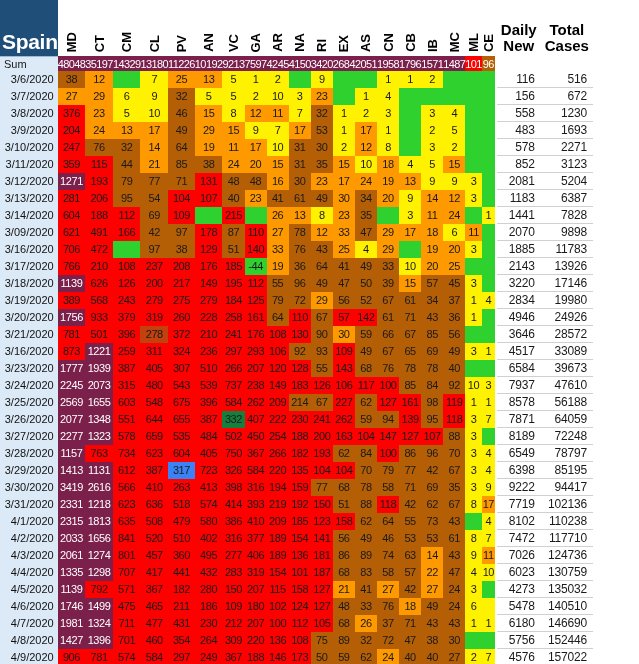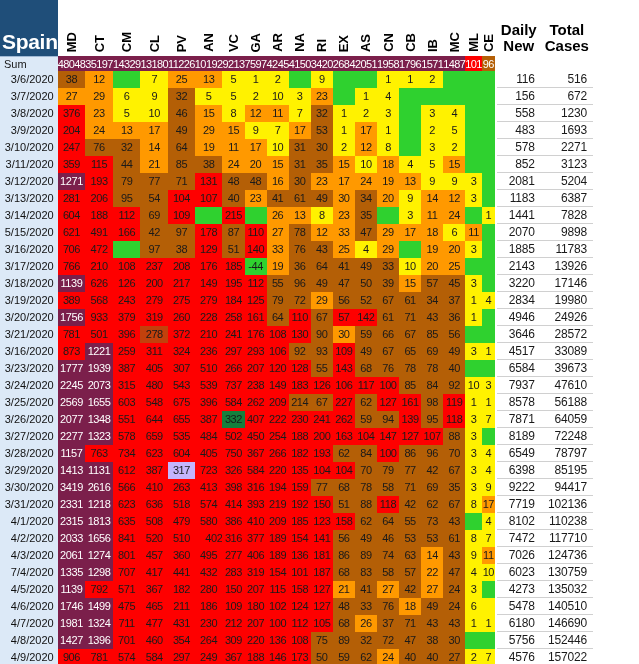--- a/index.html
+++ b/index.html
@@ -406,21 +406,21 @@
           <td class="cell" style="background: rgb(255, 242, 0);">3</td>
           <td class="cell" style="background: rgb(255, 153, 0);">11</td>
           <td class="cell" style="background: rgb(255, 153, 0);">24</td>
           <td class="cell" style="background: rgb(47, 209, 47);"></td>
           <td class="cell" style="background: rgb(255, 242, 0);">1</td>
           <td class="spacer"></td>
           <td class="rcell">1441</td>
           <td class="rcell">7828</td>
         </tr>
         <tr class="drow">
-          <td class="dlabel">5/15/2020</td>
+          <td class="dlabel">3/09/2020</td>
           <td class="cell" style="background: rgb(254, 0, 0);">621</td>
           <td class="cell" style="background: rgb(254, 0, 0);">491</td>
           <td class="cell" style="background: rgb(254, 0, 0);">166</td>
           <td class="cell" style="background: rgb(180, 95, 6);">42</td>
           <td class="cell" style="background: rgb(180, 95, 6);">97</td>
           <td class="cell" style="background: rgb(254, 0, 0);">178</td>
           <td class="cell" style="background: rgb(180, 95, 6);">87</td>
           <td class="cell" style="background: rgb(254, 0, 0);">110</td>
           <td class="cell" style="background: rgb(255, 153, 0);">27</td>
           <td class="cell" style="background: rgb(180, 95, 6);">78</td>
@@ -761,21 +761,21 @@
           <td class="spacer"></td>
           <td class="rcell">6549</td>
           <td class="rcell">78797</td>
         </tr>
         <tr class="drow">
           <td class="dlabel">3/29/2020</td>
           <td class="cell dark" style="background: rgb(123, 31, 75);">1413</td>
           <td class="cell dark" style="background: rgb(123, 31, 75);">1131</td>
           <td class="cell" style="background: rgb(254, 0, 0);">612</td>
           <td class="cell" style="background: rgb(254, 0, 0);">387</td>
-          <td class="cell" style="background: #c4b5fd;">317</td>
+          <td class="cell" style="background: #3b82f6;">317</td>
           <td class="cell" style="background: rgb(254, 0, 0);">723</td>
           <td class="cell" style="background: rgb(254, 0, 0);">326</td>
           <td class="cell" style="background: rgb(254, 0, 0);">584</td>
           <td class="cell" style="background: rgb(254, 0, 0);">220</td>
           <td class="cell" style="background: rgb(254, 0, 0);">135</td>
           <td class="cell" style="background: rgb(254, 0, 0);">104</td>
           <td class="cell" style="background: rgb(254, 0, 0);">104</td>
           <td class="cell" style="background: rgb(180, 95, 6);">70</td>
           <td class="cell" style="background: rgb(180, 95, 6);">79</td>
           <td class="cell" style="background: rgb(180, 95, 6);">77</td>
@@ -862,21 +862,21 @@
           <td class="rcell">8102</td>
           <td class="rcell">110238</td>
         </tr>
         <tr class="drow">
           <td class="dlabel">4/2/2020</td>
           <td class="cell dark" style="background: rgb(123, 31, 75);">2033</td>
           <td class="cell dark" style="background: rgb(123, 31, 75);">1656</td>
           <td class="cell" style="background: rgb(254, 0, 0);">841</td>
           <td class="cell" style="background: rgb(254, 0, 0);">520</td>
           <td class="cell" style="background: rgb(254, 0, 0);">510</td>
-          <td class="cell" style="background: rgb(254, 0, 0); text-align: right;">402</td>
+          <td class="cell" style="background: rgb(254, 0, 0);">402</td>
           <td class="cell" style="background: rgb(254, 0, 0);">316</td>
           <td class="cell" style="background: rgb(254, 0, 0);">377</td>
           <td class="cell" style="background: rgb(254, 0, 0);">189</td>
           <td class="cell" style="background: rgb(254, 0, 0);">154</td>
           <td class="cell" style="background: rgb(254, 0, 0);">141</td>
           <td class="cell" style="background: rgb(180, 95, 6);">56</td>
           <td class="cell" style="background: rgb(180, 95, 6);">49</td>
           <td class="cell" style="background: rgb(180, 95, 6);">46</td>
           <td class="cell" style="background: rgb(180, 95, 6);">53</td>
           <td class="cell" style="background: rgb(180, 95, 6);">53</td>
@@ -906,21 +906,21 @@
           <td class="cell" style="background: rgb(180, 95, 6);">63</td>
           <td class="cell" style="background: rgb(255, 153, 0);">14</td>
           <td class="cell" style="background: rgb(180, 95, 6);">43</td>
           <td class="cell" style="background: rgb(255, 242, 0);">9</td>
           <td class="cell" style="background: rgb(255, 153, 0);">11</td>
           <td class="spacer"></td>
           <td class="rcell">7026</td>
           <td class="rcell">124736</td>
         </tr>
         <tr class="drow">
-          <td class="dlabel">7/4/2020</td>
+          <td class="dlabel">4/4/2020</td>
           <td class="cell dark" style="background: rgb(123, 31, 75);">1335</td>
           <td class="cell dark" style="background: rgb(123, 31, 75);">1298</td>
           <td class="cell" style="background: rgb(254, 0, 0);">707</td>
           <td class="cell" style="background: rgb(254, 0, 0);">417</td>
           <td class="cell" style="background: rgb(254, 0, 0);">441</td>
           <td class="cell" style="background: rgb(254, 0, 0);">432</td>
           <td class="cell" style="background: rgb(254, 0, 0);">283</td>
           <td class="cell" style="background: rgb(254, 0, 0);">319</td>
           <td class="cell" style="background: rgb(254, 0, 0);">154</td>
           <td class="cell" style="background: rgb(254, 0, 0);">101</td>

